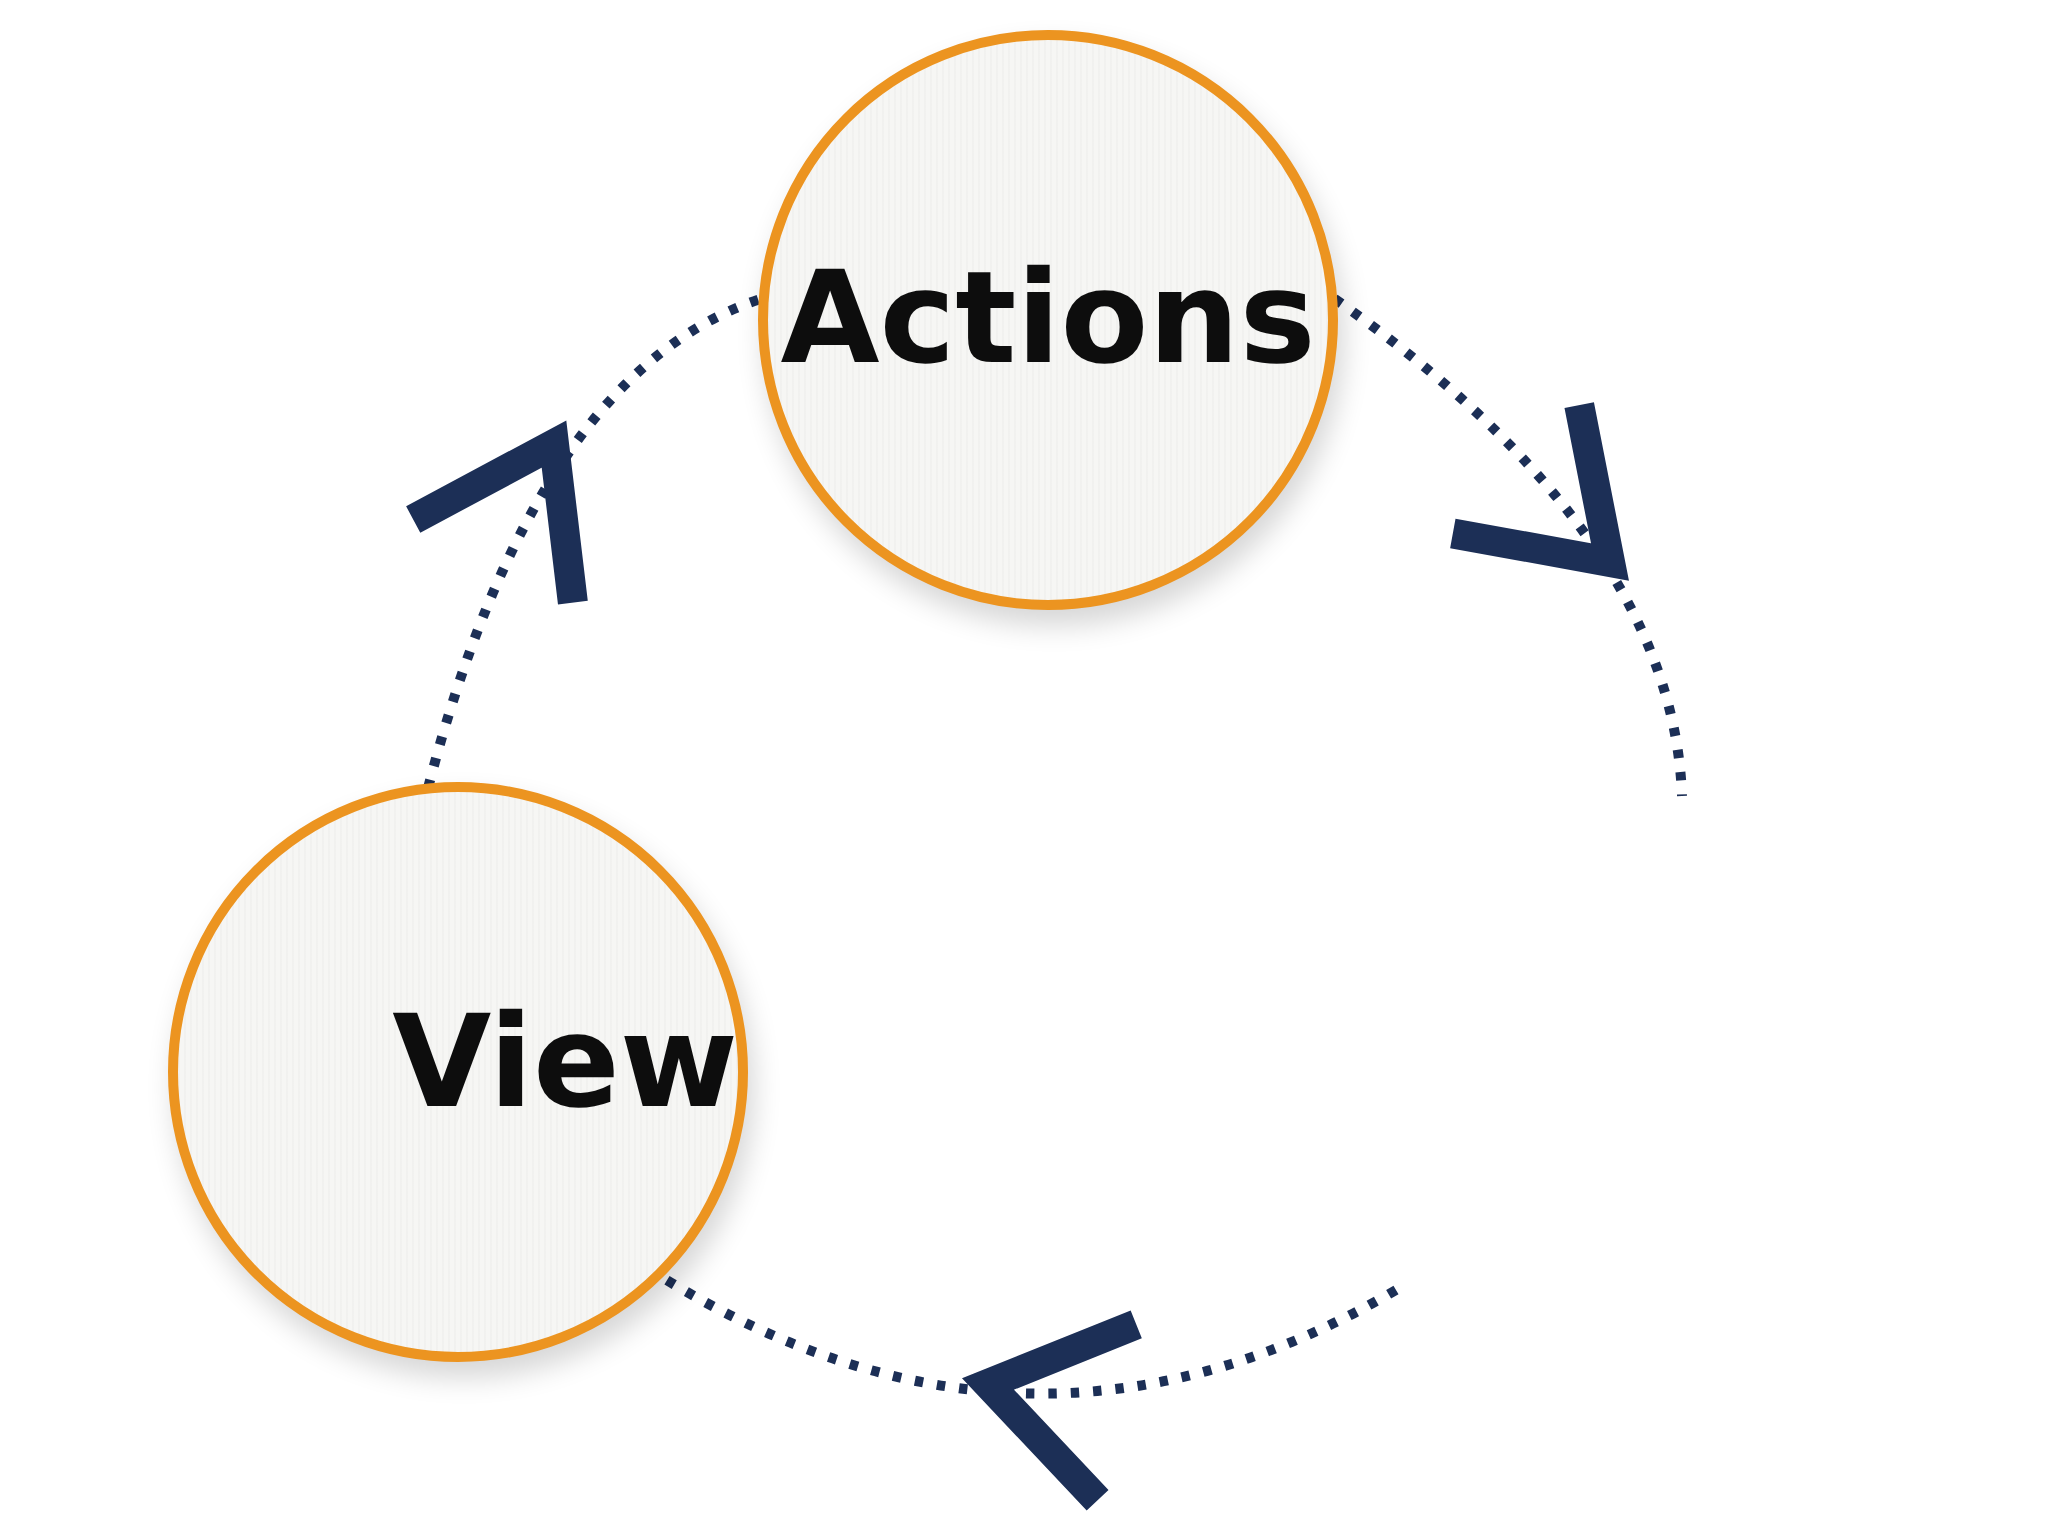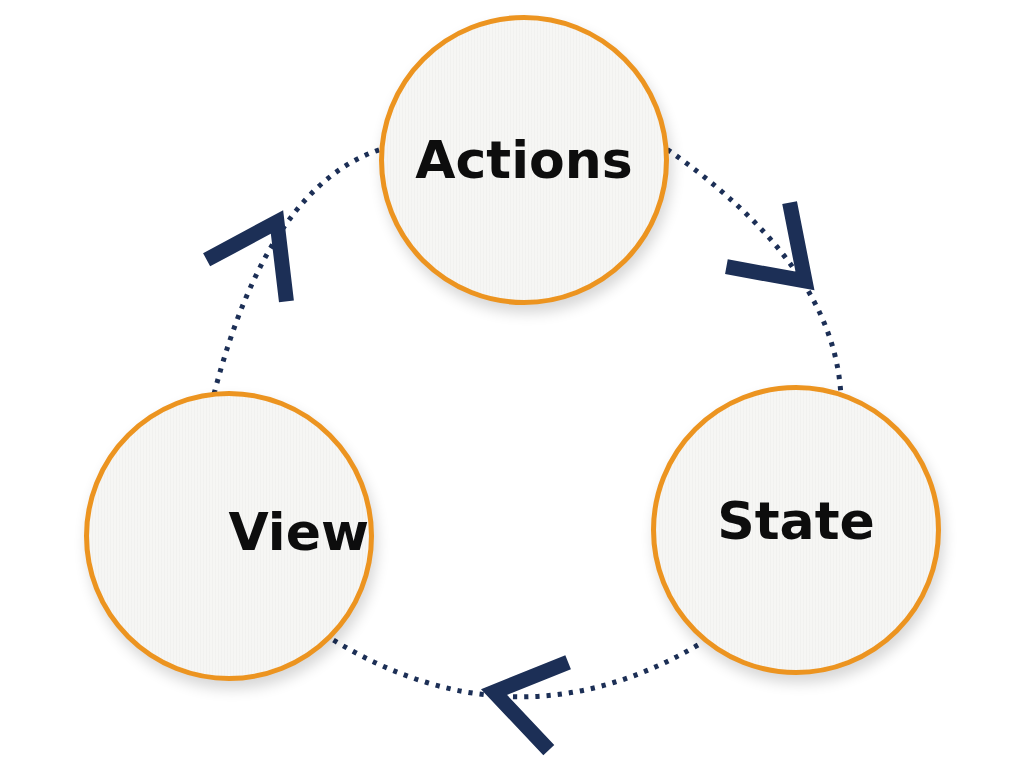--- a/index.html
+++ b/index.html
@@ -50,21 +50,21 @@
     display: flex;
     align-items: center;
     justify-content: center;
     z-index: 2;
   }
   .node-actions { left: 379px; top: 15px; }
   .node-state   { left: 651px; top: 385px; }
   .node-view    { left: 84px;  top: 391px; justify-content: flex-end; }
   .node-label {
     font-weight: 800;
-    font-size: 52px;
+    font-size: 64px;
     letter-spacing: 0px;
     color: #0D0D0D;
     line-height: 1;
     user-select: none;
   }
   .node-state .node-label { transform: translateY(-9px); }
   .node-view  .node-label { transform: translateY(-4px); }
 </style>
 </head>
 <body>
@@ -79,21 +79,18 @@
 
     <path class="chev" d="M -66 -45 L 0 0 L -66 45" transform="translate(805 281) rotate(44.6)"></path>
     <path class="chev" d="M -66 -45 L 0 0 L -66 45" transform="translate(494 692) rotate(192.4)"></path>
     <path class="chev" d="M -66 -45 L 0 0 L -66 45" transform="translate(277 222) rotate(-62.5)"></path>
   </svg>
 
   <div class="node node-actions">
     <span class="node-label">Actions</span>
   </div>
 
-  <div class="node node-state">
-    <span class="node-label">State</span>
-  </div>
 
   <div class="node node-view">
     <span class="node-label">View</span>
   </div>
 
 </div>
 
 </body></html>

